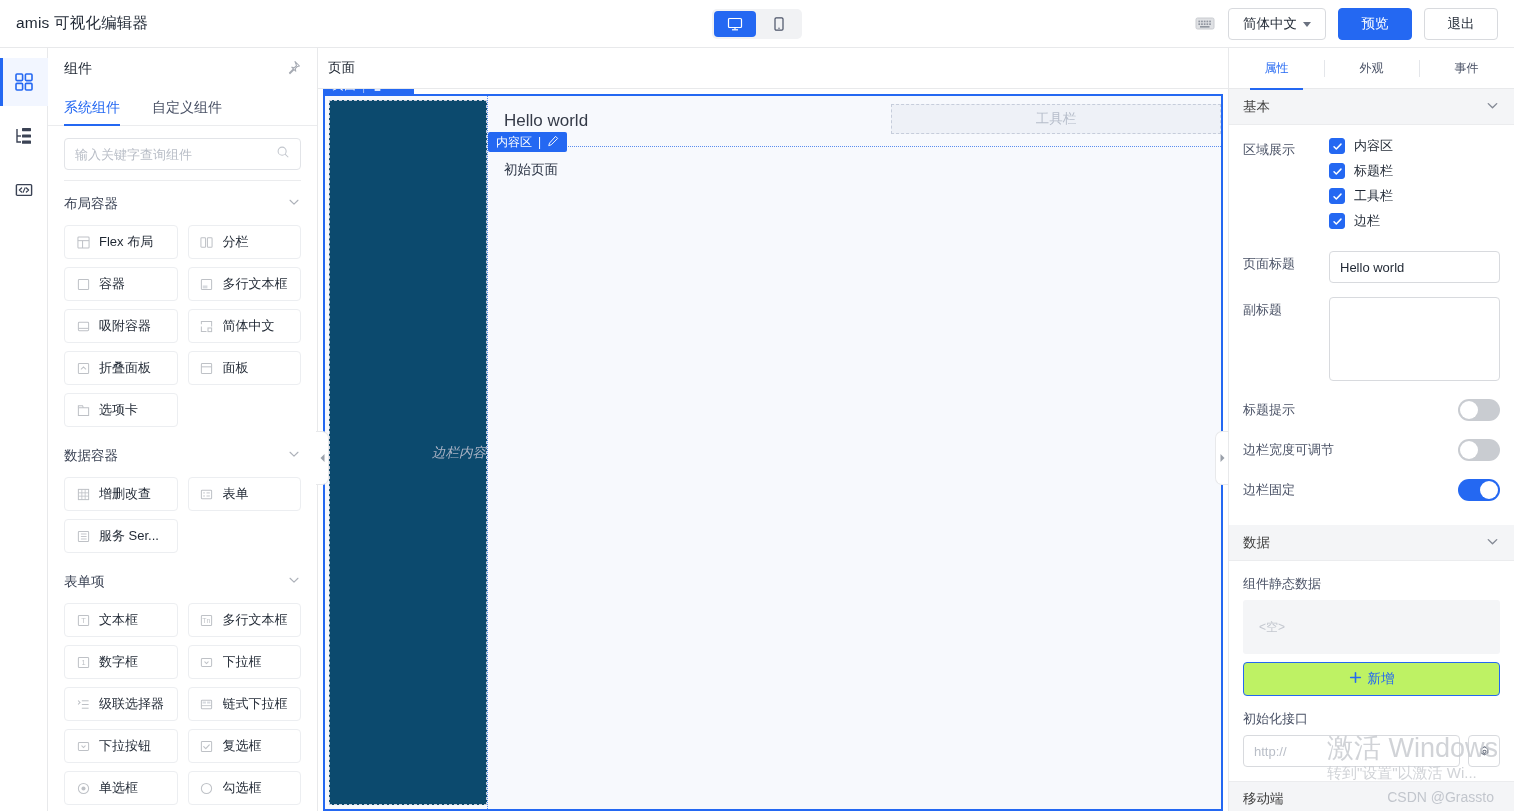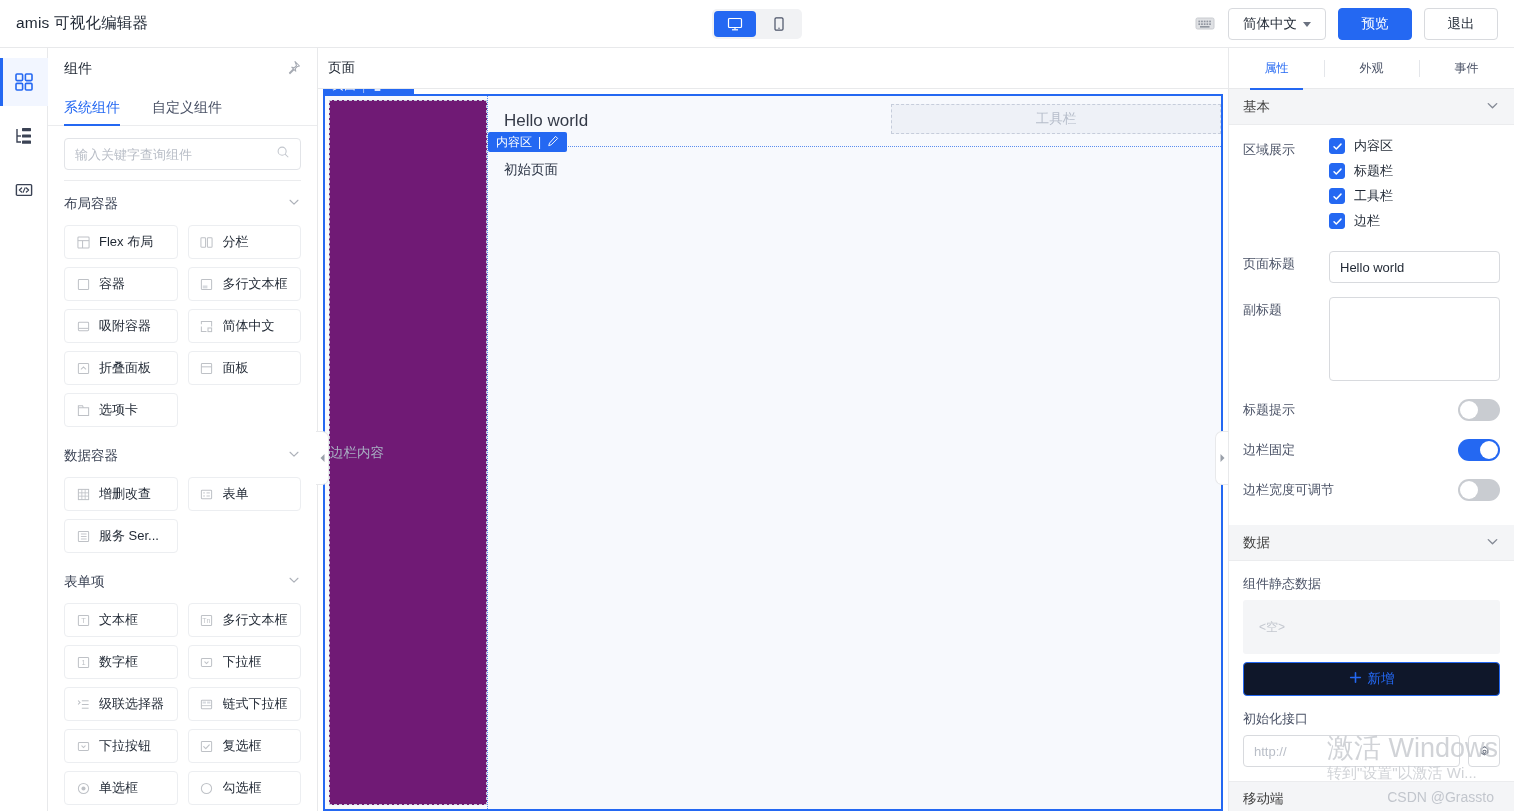--- a/index.html
+++ b/index.html
@@ -144,24 +144,24 @@
     position: absolute; top: -21px; left: -2px; height: 21px; background: #2468f2; color: #fff;
     display: flex; align-items: center; gap: 6px; padding: 0 8px 0 9px; font-size: 12px;
     border-radius: 2px 2px 0 0; z-index: 12; white-space: nowrap;
   }
   .node-badge .sep { opacity: .55; }
   .node-badge .bi { display: flex; align-items: center; opacity: .95; }
   .node-badge .dots { letter-spacing: 1px; font-size: 13px; opacity: .95; }
 
   .page-layout { position: absolute; inset: 0; display: flex; background: #f7f9fd; }
   .pg-aside {
-    width: 158px; flex: 0 0 158px; background: #701a75; margin: 4px 0 4px 4px;
+    width: 158px; flex: 0 0 158px; background: #0c4a6e; margin: 4px 0 4px 4px;
     border: 1px dashed #c6cddb;
-    display: flex; align-items: center; justify-content: flex-start;
-    font-size: 13.5px; color: #a9b2c4;
+    display: flex; align-items: center; justify-content: flex-end;
+    font-size: 13.5px; color: #a9b2c4; font-style: italic;
   }
   .pg-main { flex: 1; min-width: 0; display: flex; flex-direction: column; position: relative;
              border-left: 1px dotted #5b8def; }
   .pg-titlebar { height: 50px; flex: 0 0 50px; display: flex; align-items: center; padding-left: 16px;
                  position: relative; }
   .pg-title { font-size: 17px; color: #353b48; font-weight: 400; }
   .pg-toolbar {
     position: absolute; right: 0px; top: 8px; width: 330px; height: 30px;
     border: 1px dashed #c6cddb; background: #eef1f7;
     display: flex; align-items: center; justify-content: center;
@@ -234,21 +234,21 @@
   .switch.on .knob { left: 22px; }
   .swrow { display: flex; align-items: center; margin-bottom: 18px; }
   .swlabel { font-size: 13px; color: #4a5266; }
 
   .empty-box {
     height: 54px; background: #f4f5f7; border-radius: 3px; display: flex; align-items: center;
     padding-left: 16px; margin-bottom: 8px; position: relative;
   }
   .empty-glyph { font-size: 12px; color: #c3c7cf; }
   .btn-add {
-    height: 34px; border: 1px solid #2468f2; border-radius: 4px; color: #2468f2; background: #0f172a;
+    height: 34px; border: 1px solid #2468f2; border-radius: 4px; color: #2468f2; background: #bef264;
     display: flex; align-items: center; justify-content: center; gap: 6px; font-size: 13.5px; cursor: pointer;
   }
   .sub-label { font-size: 13px; color: #4a5266; margin: 14px 0 7px 0; }
   .url-row { display: flex; gap: 8px; align-items: center; }
   .url-row .inp { flex: 1; }
   .icon-btn {
     width: 32px; height: 32px; flex: 0 0 32px; border: 1px solid #d8dade; border-radius: 4px; background: #fff;
     display: flex; align-items: center; justify-content: center; cursor: pointer;
   }
   .sect-head.partial { margin-top: 8px; border-top: 1px solid #ebecee; }
@@ -757,28 +757,28 @@
             </div>
           </div>
 
           <div class="swrow">
             <span class="swlabel">标题提示</span>
             <span class="switch">
                 <span class="knob"></span>
               </span>
           </div>
           <div class="swrow">
+            <span class="swlabel">边栏宽度可调节</span>
+            <span class="switch">
+                <span class="knob"></span>
+              </span>
+          </div>
+          <div class="swrow">
             <span class="swlabel">边栏固定</span>
             <span class="switch on">
-                <span class="knob"></span>
-              </span>
-          </div>
-          <div class="swrow">
-            <span class="swlabel">边栏宽度可调节</span>
-            <span class="switch">
                 <span class="knob"></span>
               </span>
           </div>
         </div>
 
         <div class="sect-head">
           <span>数据</span>
           <span class="sc">
             <svg width="15" height="15" viewBox="0 0 16 16">
                 <path d="M3.5 6 L8 10.5 L12.5 6" fill="none" stroke="#3a4254" stroke-width="1.5" stroke-linecap="round" stroke-linejoin="round"></path>

